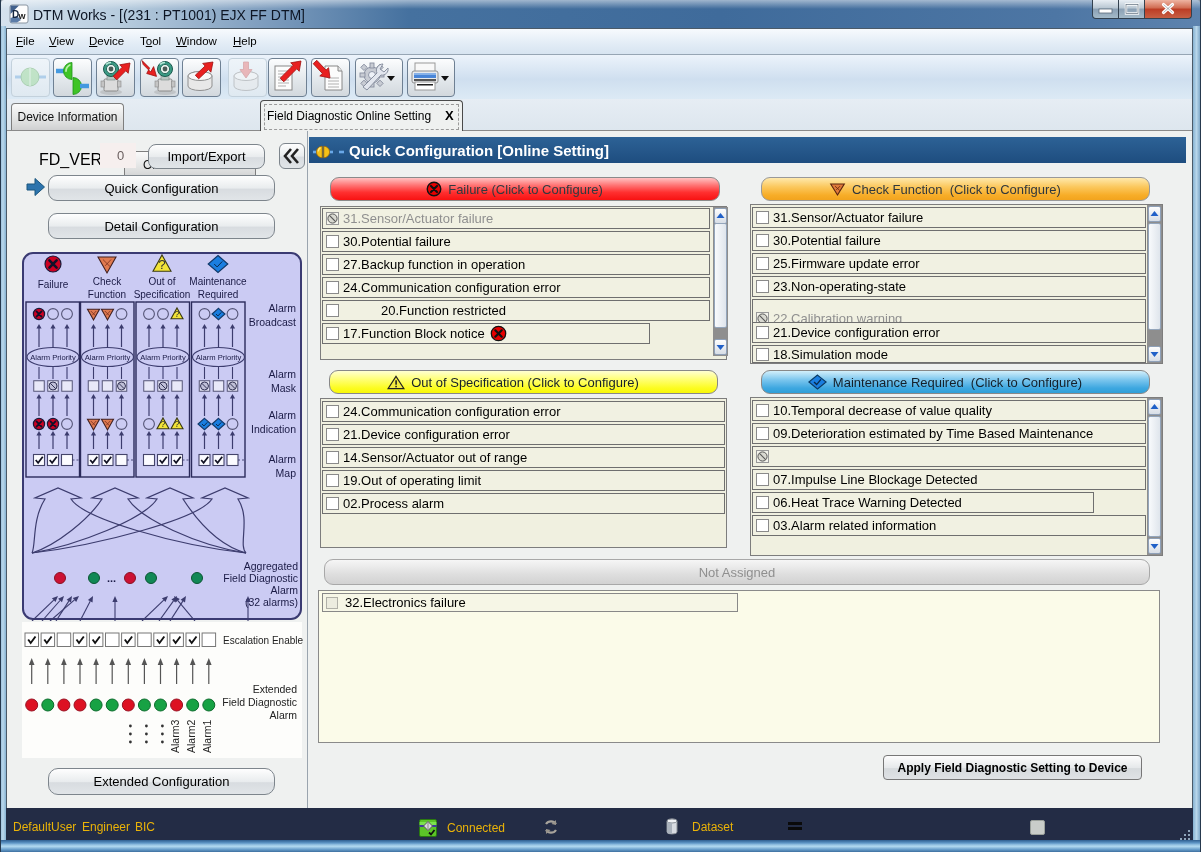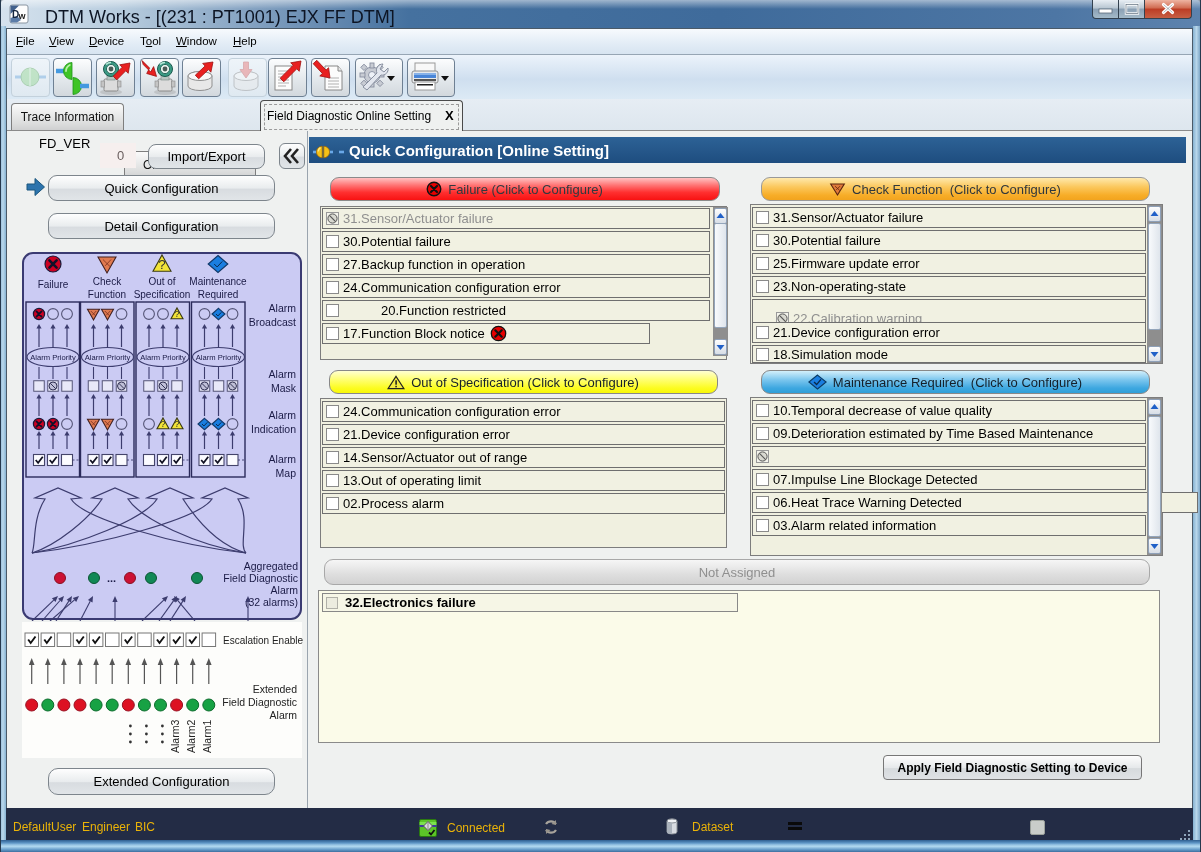--- a/index.html
+++ b/index.html
@@ -4,21 +4,21 @@
 <style>
 html,body{margin:0;padding:0;}
 body{width:1201px;height:852px;overflow:hidden;font-family:"Liberation Sans",sans-serif;position:relative;background:#26394e;}
 .abs{position:absolute;}
 
 #borderL{position:absolute;left:1px;top:26px;width:5px;height:814px;background:linear-gradient(to right,#9fc3de,#bad8ec 40%,#86b2d2);}
 #borderR{position:absolute;left:1193px;top:26px;width:7px;height:814px;background:linear-gradient(to right,#86b2d2,#b8d6ea 50%,#7fa8c8);}
 #borderB{position:absolute;left:1px;top:840px;width:1199px;height:12px;background:linear-gradient(#2e5e90 0%,#5e96c6 25%,#9cc8e6 42%,#aed6ee 55%,#6aa0cc 78%,#3d6f9f 100%);}
 #titlebar{position:absolute;left:1px;top:0px;width:1199px;height:28px;border-radius:3px 3px 0 0;background:linear-gradient(to right,#d5e2ee 0%,#b7ccde 10%,#7e9dbe 22%,#45719f 34%,#3f6b9b 60%,#4d76a4 88%,#5d83ae 100%);}
 #titlebar:after{content:"";position:absolute;left:0;top:0;width:100%;height:9px;background:linear-gradient(rgba(255,255,255,.5),rgba(255,255,255,0));}
-#titletext{position:absolute;left:33px;top:7px;font-size:18px;color:#0d1524;white-space:nowrap;z-index:5;margin-left:12px;}
+#titletext{position:absolute;left:33px;top:7px;font-size:14px;color:#0d1524;white-space:nowrap;z-index:5;}
 
 .wbtn{position:absolute;top:0;height:19px;border:1px solid #33414f;border-top:none;box-sizing:border-box;z-index:6;}
 #btnmin{left:1092px;width:27px;background:linear-gradient(#e8eef4 0%,#b8c6d2 45%,#8ba0b4 50%,#a4bac9 100%);border-bottom-left-radius:4px;}
 #btnmax{left:1118px;width:27px;background:linear-gradient(#e8eef4 0%,#b8c6d2 45%,#8ba0b4 50%,#a4bac9 100%);}
 #btnclose{left:1144px;width:48px;background:linear-gradient(#eeb4a2 0%,#d06a50 45%,#bc3c24 50%,#c65f44 100%);border-bottom-right-radius:4px;}
 
 #client{position:absolute;left:6px;top:28px;width:1187px;height:812px;background:#eff1f0;border:1px solid #4b5a68;border-bottom:none;box-sizing:border-box;}
 #menubar{position:absolute;left:7px;top:29px;width:1185px;height:25px;background:linear-gradient(#f7fafd,#e2ecf6 60%,#d7e4f1);border-bottom:1px solid #96a5b4;}
 .menuitem{position:absolute;top:35px;font-size:11.5px;color:#000;z-index:2;}
 #toolbar{position:absolute;left:7px;top:55px;width:1185px;height:44px;background:linear-gradient(#ecf3fb,#cfdfef 55%,#dceaf5);}
@@ -181,31 +181,31 @@
     <rect x="8" y="5" width="20" height="9" fill="#f8f8f8" stroke="#999"></rect>
 <rect x="5" y="13" width="26" height="12" rx="2" fill="#e8eaec" stroke="#909090"></rect>
 <rect x="7" y="15" width="22" height="5" fill="#4a86d8"></rect>
     <rect x="7" y="15" width="22" height="2" fill="#88b2e8"></rect>
     <rect x="7" y="21" width="22" height="2" fill="#555"></rect>
 <rect x="8" y="24" width="20" height="8" fill="#fff" stroke="#999"></rect>
     <rect x="10" y="26" width="16" height="1.5" fill="#222"></rect>
 <path d="M34 18 L42 18 L38 23 Z" fill="#111"></path>
   </svg>
   <div id="tabrow"></div>
-  <div class="tab" style="left:11px;top:103px;width:113px;">Trace Information</div>
+  <div class="tab" style="left:11px;top:103px;width:113px;">Device Information</div>
   <div class="tab" style="left:124px;top:103px;width:132px;margin-top:48px;">Online Parameter</div>
   <div id="tabactive">
     <div class="dash"></div>
     <span style="position:absolute;left:6px;top:8px;font-size:12px;">Field Diagnostic Online Setting</span>
     <span style="position:absolute;left:184px;top:7px;font-size:13px;font-weight:bold;">X</span>
   </div>
   <div id="tabline"></div>
   <div id="content"></div>
 
-  <span class="abs" style="left:39px;top:136px;font-size:13px;z-index:2;">FD_VER</span>
+  <span class="abs" style="left:39px;top:151px;font-size:16px;z-index:2;">FD_VER</span>
   <div class="abs" style="left:100px;top:143px;width:36px;height:25px;background:#f6efee;z-index:2;"></div>
   <span class="abs" style="left:117px;top:148px;font-size:13px;color:#6a5f5f;z-index:2;">0</span>
   <div class="gbtn" style="left:148px;top:144px;width:117px;height:25px;line-height:24px;border-radius:8px;font-size:13px;">Import/Export</div>
   <div class="gbtn" style="left:279px;top:143px;width:26px;height:26px;border-radius:6px;"></div>
   <svg class="abs" style="left:282px;top:146px;z-index:3" width="20" height="20" viewBox="0 0 20 20">
     <path d="M9 3 L3 10 L9 17 M16 3 L10 10 L16 17" fill="none" stroke="#222" stroke-width="2.6"></path>
   </svg>
   <svg class="abs" style="left:26px;top:176px;z-index:2" width="20" height="22" viewBox="0 0 20 22">
     <path d="M1 8 L9 8 L9 2.5 L18.5 11 L9 19.5 L9 14 L1 14 Z" fill="#2d74ad" stroke="#1a567f" stroke-width="1"></path>
   </svg>
@@ -614,21 +614,21 @@
     <span>30.Potential failure</span>
   </div>
   <div class="row" style="left:752px;top:253px;width:394px;height:21px;overflow:hidden;">
     <span class="cb"></span>
     <span>25.Firmware update error</span>
   </div>
   <div class="row" style="left:752px;top:276px;width:394px;height:21px;overflow:hidden;">
     <span class="cb"></span>
     <span>23.Non-operating-state</span>
   </div>
-  <div class="row gray" style="left:752px;top:299px;width:394px;height:39px;overflow:hidden;padding-left:20px;">
+  <div class="row gray" style="left:752px;top:299px;width:394px;height:39px;overflow:hidden;">
     <svg width="13" height="13" viewBox="0 0 13 13" style="margin:0 4px 0 3px;flex:none;">
       <rect x="0.5" y="0.5" width="12" height="12" fill="#f4f4ec" stroke="#999"></rect>
       <circle cx="6.5" cy="6.5" r="4.6" fill="#d8d8d0" stroke="#555" stroke-width="1"></circle>
       <line x1="3.4" y1="3.4" x2="9.6" y2="9.6" stroke="#555" stroke-width="1.2"></line>
     </svg>
     <span>22.Calibration warning</span>
   </div>
   <div class="row" style="left:752px;top:322px;width:394px;height:21px;overflow:hidden;">
     <span class="cb"></span>
     <span>21.Device configuration error</span>
@@ -645,21 +645,21 @@
   <div class="row" style="left:322px;top:424px;width:403px;">
     <span class="cb"></span>
     <span>21.Device configuration error</span>
   </div>
   <div class="row" style="left:322px;top:447px;width:403px;">
     <span class="cb"></span>
     <span>14.Sensor/Actuator out of range</span>
   </div>
   <div class="row" style="left:322px;top:470px;width:403px;">
     <span class="cb"></span>
-    <span>13.Out of operating limit</span>
+    <span>19.Out of operating limit</span>
   </div>
   <div class="row" style="left:322px;top:493px;width:403px;">
     <span class="cb"></span>
     <span>02.Process alarm</span>
   </div>
   <div class="lst" style="left:750px;top:397px;width:413px;height:159px;"></div>
   <div class="row" style="left:752px;top:400px;width:394px;">
     <span class="cb"></span>
     <span>10.Temporal decrease of value quality</span>
   </div>
@@ -671,21 +671,21 @@
     <svg width="13" height="13" viewBox="0 0 13 13" style="margin:0 4px 0 3px;flex:none;">
       <rect x="0.5" y="0.5" width="12" height="12" fill="#f4f4ec" stroke="#999"></rect>
       <circle cx="6.5" cy="6.5" r="4.6" fill="#d8d8d0" stroke="#555" stroke-width="1"></circle>
       <line x1="3.4" y1="3.4" x2="9.6" y2="9.6" stroke="#555" stroke-width="1.2"></line>
     </svg>
   </div>
   <div class="row" style="left:752px;top:469px;width:394px;">
     <span class="cb"></span>
     <span>07.Impulse Line Blockage Detected</span>
   </div>
-  <div class="row" style="left:752px;top:492px;width:446px;">
+  <div class="row" style="left:752px;top:492px;width:342px;">
     <span class="cb"></span>
     <span>06.Heat Trace Warning Detected</span>
   </div>
   <div class="row" style="left:752px;top:515px;width:394px;">
     <span class="cb"></span>
     <span>03.Alarm related information</span>
   </div>
   <div class="abs" style="left:713px;top:207px;width:15px;height:149px;background:#8e8e8e;z-index:3;"></div>
   <div class="sbarrow" style="left:714px;top:208px;"></div>
   <svg class="abs" style="left:714px;top:208px;z-index:4" width="13" height="16" viewBox="0 0 13 16">
@@ -711,21 +711,21 @@
   <svg class="abs" style="left:1148px;top:399px;z-index:4" width="13" height="16" viewBox="0 0 13 16">
     <path d="M6.5 5 L2.5 10 L10.5 10 Z" fill="#2060c8"></path>
   </svg>
   <div class="sbthumb" style="left:1148px;top:416px;height:121px;"></div>
   <div class="sbarrow" style="left:1148px;top:538px;"></div>
   <svg class="abs" style="left:1148px;top:538px;z-index:4" width="13" height="16" viewBox="0 0 13 16">
     <path d="M6.5 11 L2.5 6 L10.5 6 Z" fill="#2060c8"></path>
   </svg>
   <div class="abs" style="left:324px;top:559px;width:826px;height:26px;border:1px solid #a8a8a8;border-radius:9px;background:linear-gradient(#f6f6f6,#dedede 60%,#d2d2d2);box-sizing:border-box;text-align:center;line-height:25px;font-size:13px;color:#8f8f8f;z-index:2;">Not Assigned</div>
   <div class="abs" style="left:318px;top:590px;width:842px;height:153px;background:#fbfbe9;border:1px solid #8a8a8a;box-sizing:border-box;z-index:2;"></div>
-  <div class="abs" style="left:322px;top:593px;width:416px;height:19px;background:#f6f6e6;border:1px solid #888;box-sizing:border-box;display:flex;align-items:center;font-size:13px;z-index:3;font-weight:bold;"><span style="width:12px;height:12px;background:#ececdf;border:1px solid #b0b0a8;margin:0 7px 0 3px;box-sizing:border-box;"></span>32.Electronics failure</div>
+  <div class="abs" style="left:322px;top:593px;width:416px;height:19px;background:#f6f6e6;border:1px solid #888;box-sizing:border-box;display:flex;align-items:center;font-size:13px;z-index:3;"><span style="width:12px;height:12px;background:#ececdf;border:1px solid #b0b0a8;margin:0 7px 0 3px;box-sizing:border-box;"></span>32.Electronics failure</div>
   <div class="abs" style="left:883px;top:755px;width:259px;height:25px;border:1px solid #777;border-radius:4px;background:linear-gradient(#fdfdfd,#e6e9eb 50%,#d6dadd 55%,#dfe2e5);box-sizing:border-box;text-align:center;line-height:24px;font-size:12px;font-weight:bold;color:#000;z-index:2;">Apply Field Diagnostic Setting to Device</div>
   <div id="statusbar"></div>
 
   <span class="st" style="left:13px;top:820px;">DefaultUser</span>
   <span class="st" style="left:82px;top:820px;">Engineer</span>
   <span class="st" style="left:135px;top:820px;">BIC</span>
   <svg class="abs" style="left:419px;top:819px;z-index:5" width="18" height="18" viewBox="0 0 18 18">
 <rect x="0.5" y="0.5" width="17" height="17" rx="1.5" fill="#5cc428" stroke="#2a7a10"></rect>
 <rect x="0.5" y="3" width="17" height="3" fill="#8af060" opacity="0.7"></rect>
 <line x1="0.5" y1="7" x2="17.5" y2="7" stroke="#4038a0" stroke-width="2"></line>

